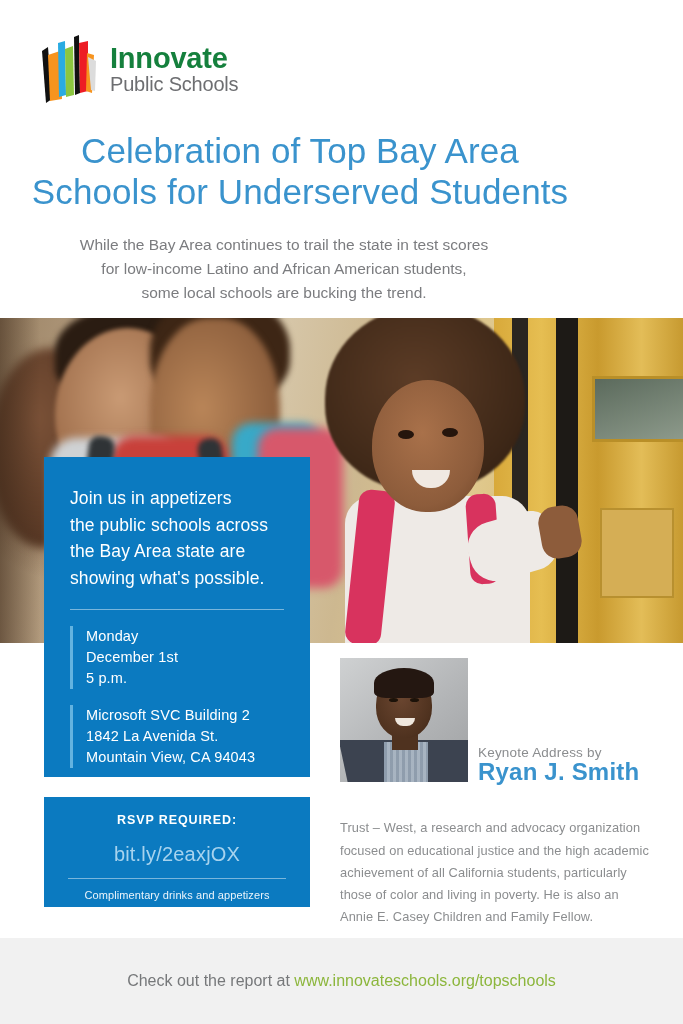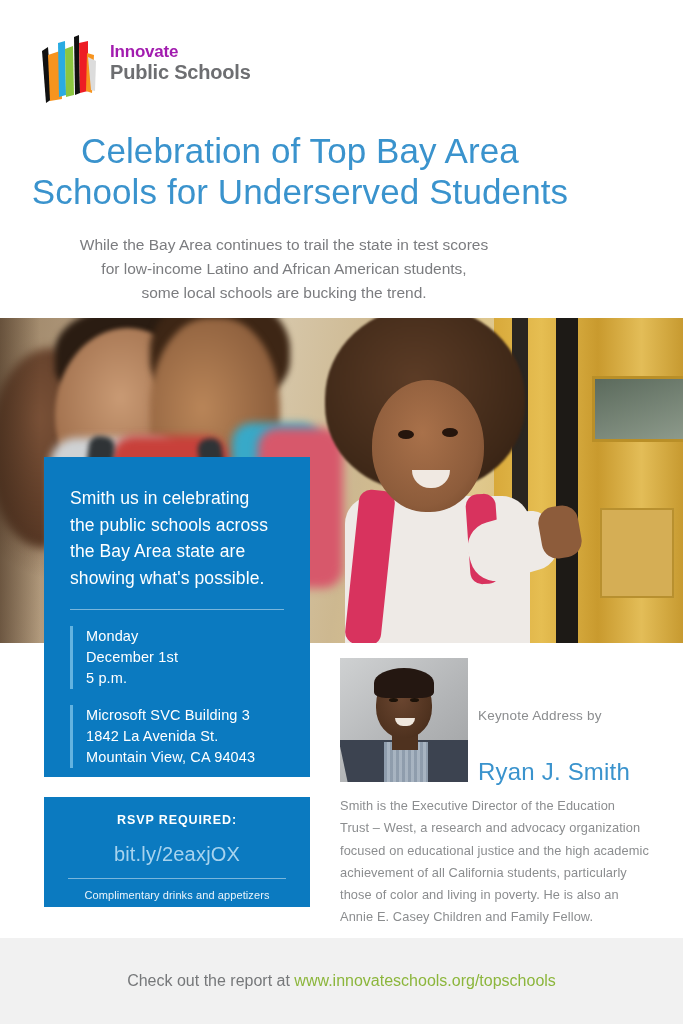--- a/index.html
+++ b/index.html
@@ -46,29 +46,29 @@
   .logo-mark {
     position: relative;
     width: 60px;
     height: 70px;
   }
   .logo-text {
     margin-left: 12px;
     padding-top: 10px;
   }
   .logo-line1 {
-    font-size: 17px;
+    font-size: 29px;
     font-weight: bold;
-    color: #a21caf;
+    color: #15803d;
     letter-spacing: -0.2px;
     line-height: 1.05;
   }
   .logo-line2 {
     font-size: 20px;
-    font-weight: 700;
+    font-weight: 400;
     color: #6d6e71;
     letter-spacing: -0.2px;
     line-height: 1.15;
   }
 
   
   .title-block {
     position: absolute;
     left: 0;
     top: 131px;
@@ -333,33 +333,33 @@
     background: #3c4350; transform: skewX(12deg);
   }
   .sp-jacket-r {
     position: absolute; left: 70px; top: 82px; width: 62px; height: 50px;
     background: #3c4350; transform: skewX(-12deg);
   }
 
   .keynote-label {
     position: absolute;
     left: 478px;
-    top: 708px;
+    top: 745px;
     font-size: 13.5px;
     color: #8b8d8f;
     font-weight: 400;
     letter-spacing: 0.2px;
   }
   .keynote-name {
     position: absolute;
     left: 478px;
     top: 758px;
     font-size: 24px;
     color: #3a93cd;
-    font-weight: 400;
+    font-weight: 700;
     letter-spacing: 0.2px;
   }
   .speaker-bio {
     position: absolute;
     left: 340px;
     top: 795px;
     width: 320px;
     font-size: 12.8px;
     color: #8b8d8f;
     line-height: 1.74;
@@ -451,40 +451,40 @@
     <div class="girl-eye-l"></div>
     <div class="girl-eye-r"></div>
     <div class="girl-smile"></div>
     <div class="girl-arm"></div>
     <div class="girl-hand"></div>
     <div class="hero-fade-left"></div>
   </div>
 
   <div class="info-box">
     <div class="info-lead">
-      <span>Smith us in celebrating</span><br>
+      <span>Join us in appetizers</span><br>
       <span>the public schools across</span><br>
       <span>the Bay Area state are</span><br>
       <span>showing what's possible.</span>
     </div>
     <div class="info-rule"></div>
 
     <div class="info-item">
       <div class="accent-bar"></div>
       <div class="lines">
         <span>Monday</span><br>
         <span>December 1st</span><br>
         <span>5 p.m.</span>
       </div>
     </div>
 
     <div class="info-item">
       <div class="accent-bar"></div>
       <div class="lines">
-        <span>Microsoft SVC Building 3</span><br>
+        <span>Microsoft SVC Building 2</span><br>
         <span>1842 La Avenida St.</span><br>
         <span>Mountain View, CA 94043</span>
       </div>
     </div>
   </div>
 
   <div class="rsvp-box">
     <div class="rsvp-title">RSVP REQUIRED:</div>
     <div class="rsvp-url">bit.ly/2eaxjOX</div>
     <div class="rsvp-rule"></div>
@@ -502,21 +502,21 @@
     <div class="sp-hair"></div>
     <div class="sp-eye-l"></div>
     <div class="sp-eye-r"></div>
     <div class="sp-smile"></div>
   </div>
 
   <div class="keynote-label">Keynote Address by</div>
   <div class="keynote-name">Ryan J. Smith</div>
 
   <div class="speaker-bio">
-    <span>Smith is the Executive Director of the Education</span><br>
+    <br>
     <span>Trust – West, a research and advocacy organization</span><br>
     <span>focused on educational justice and the high academic</span><br>
     <span>achievement of all California students, particularly</span><br>
     <span>those of color and living in poverty. He is also an</span><br>
     <span>Annie E. Casey Children and Family Fellow.</span>
   </div>
 
   <div class="footer">
     <div class="footer-text">
       <span>Check out the report at </span><a class="footer-link" href="#">www.innovateschools.org/topschools</a>

